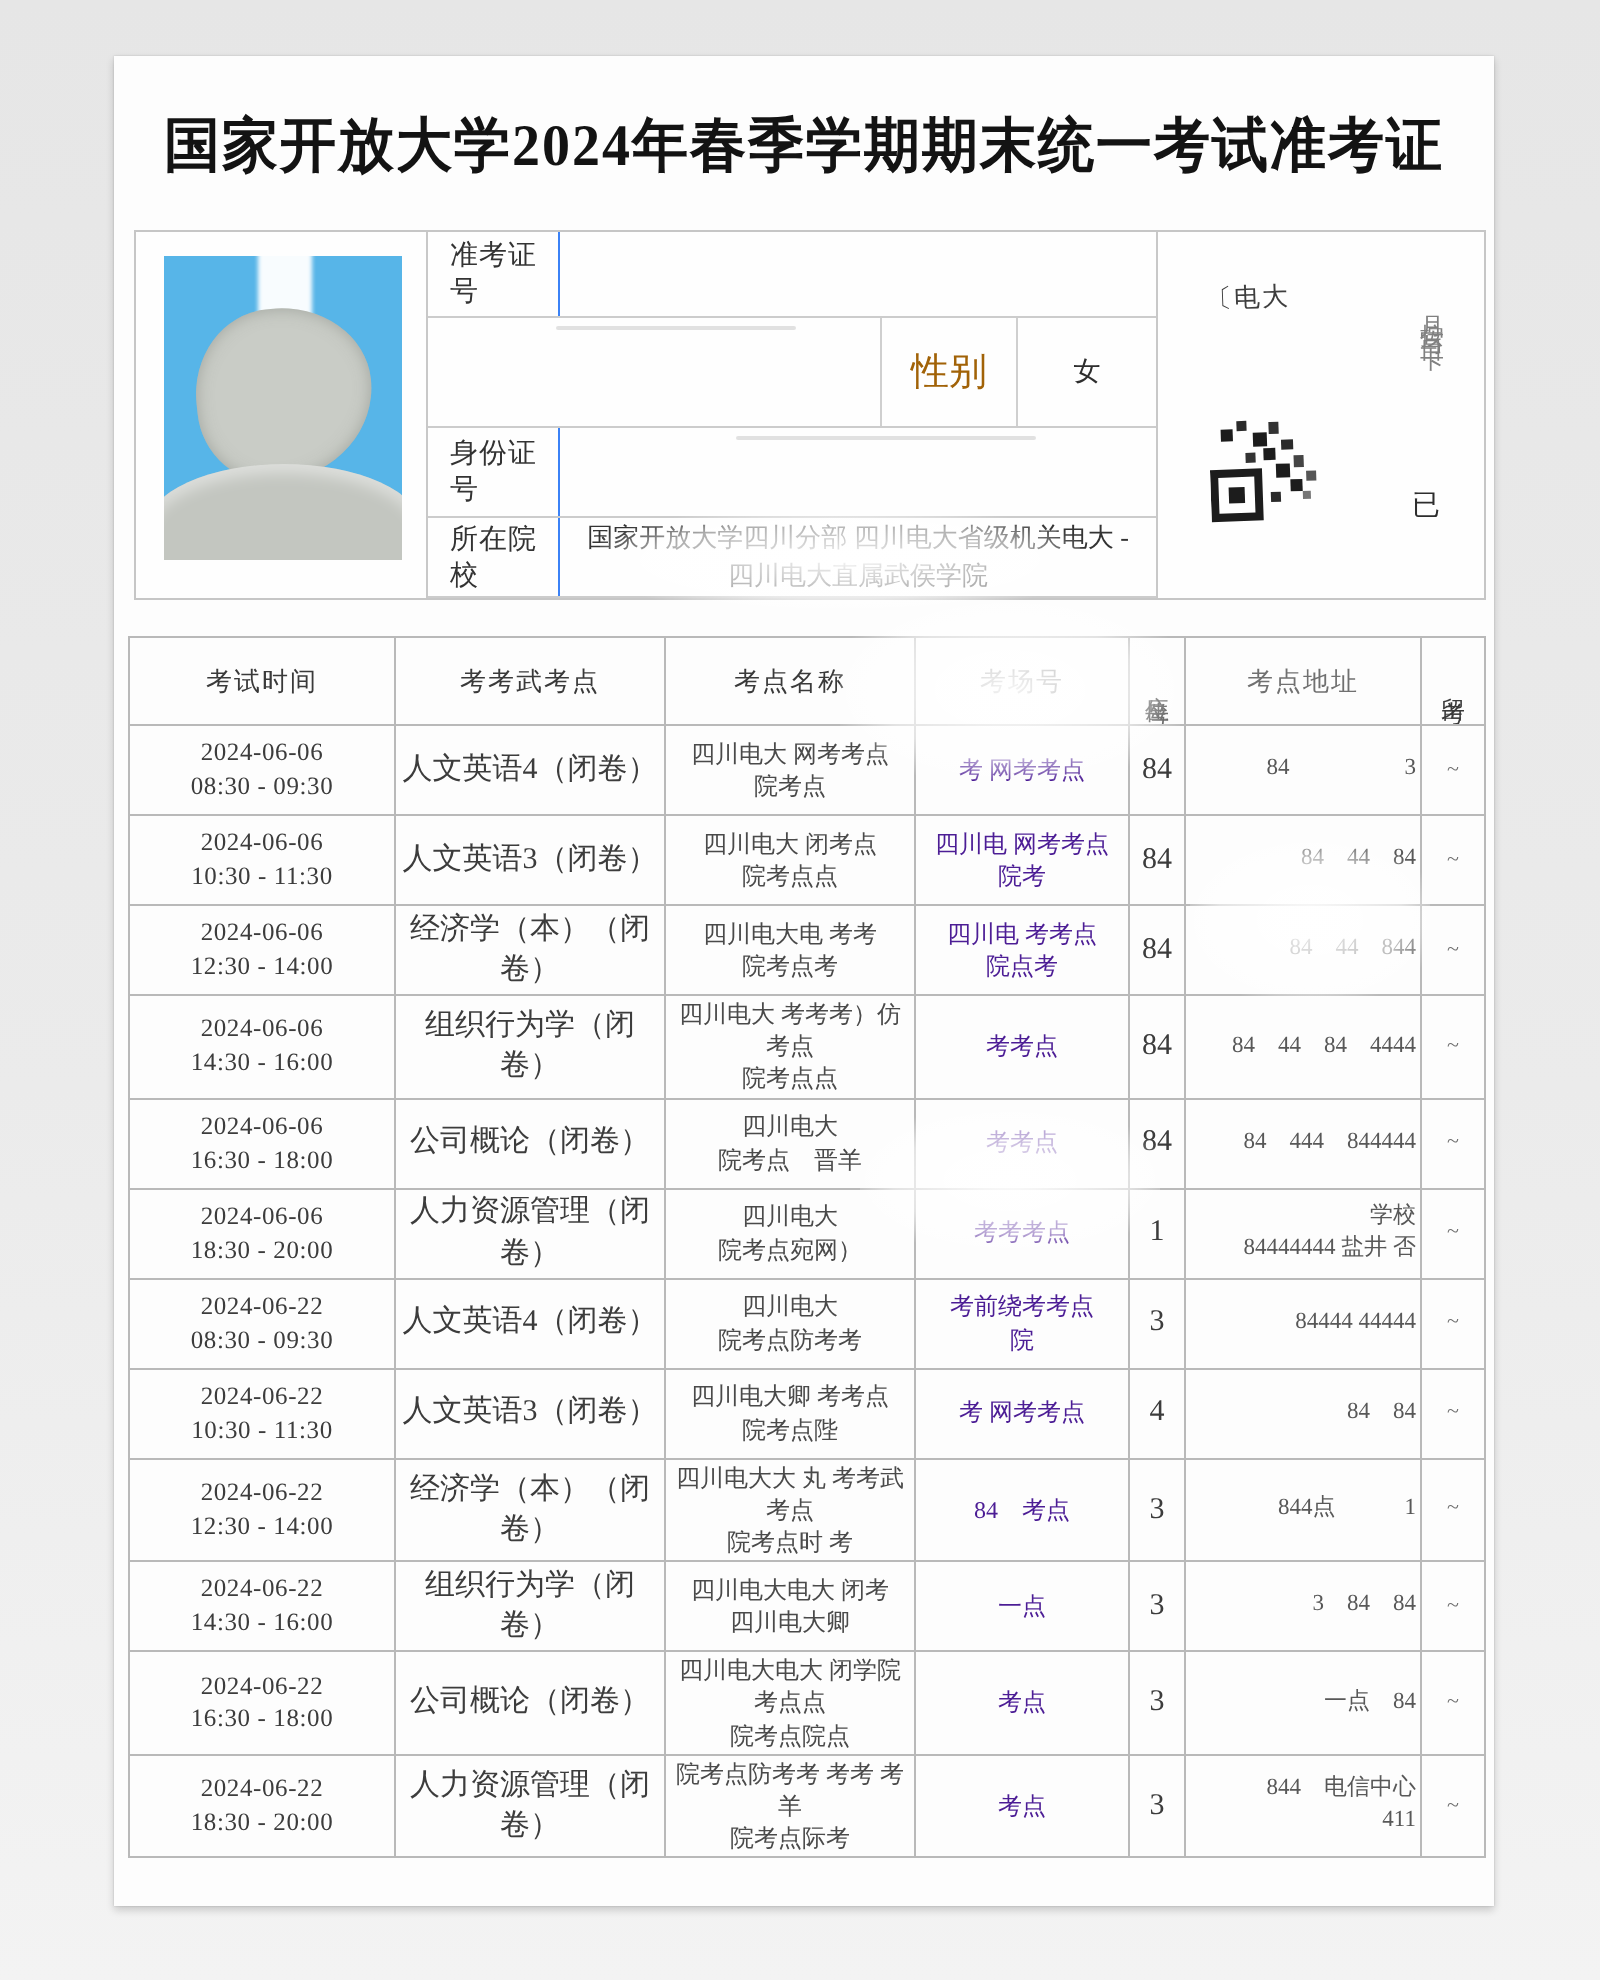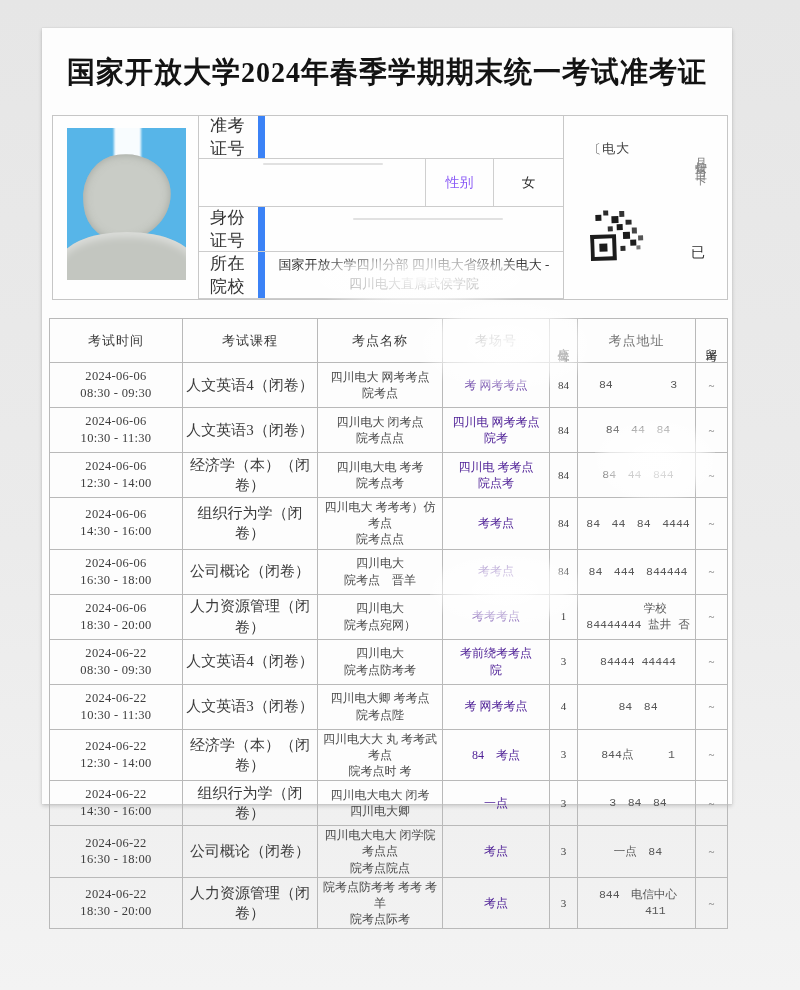--- a/index.html
+++ b/index.html
@@ -4,21 +4,21 @@
 <style>
   * { margin:0; padding:0; box-sizing:border-box; }
   html,body { width:800px; height:990px; }
   body {
     font-family: "Liberation Serif", "DejaVu Serif", serif;
     background: linear-gradient(180deg,#e6e6e6 0%, #ebebeb 55%, #f3f3f3 100%);
     position: relative; overflow: hidden;
     color:#3b3b3b;
   }
   .sheet {
-    position:absolute; left:42px; top:28px; width:690px; height:776px;
+    position:absolute; left:57px; top:28px; width:690px; height:925px;
     background:#fdfdfd;
     box-shadow:0 2px 4px rgba(0,0,0,.18), 0 0 1px rgba(0,0,0,.15);
   }
   .title {
     position:absolute; top:26px; left:0; width:100%;
     text-align:center; font-size:28px; font-weight:700; color:#131313;
     letter-spacing:1px; white-space:nowrap;
     transform:scaleY(1.05);
   }
   
@@ -41,26 +41,26 @@
     box-shadow:inset 0 4px 8px rgba(255,255,255,.5), inset 0 -4px 6px rgba(110,115,108,.4); }
   .fields {
     width:366px; flex:none; display:flex; flex-direction:column;
     border-left:1px solid #c8c8c8; border-right:1px solid #c8c8c8;
   }
   .frow { display:flex; border-bottom:1px solid #cccccc; }
   .frow:last-child { border-bottom:none; }
   .r1{height:43px;} .r2{height:55px;} .r3{height:45px;justify-content:flex-end;} .r4{flex:1;}
   .flabel {
     width:66px; flex:none; display:flex; align-items:center; padding-left:11px;
-    font-size:17px; color:#333; border-right:7px solid #3b82f6; letter-spacing:.5px;
+    font-size:14px; color:#333; border-right:1px solid #3b82f6; letter-spacing:.5px;
   }
   .fvalue { flex:1; display:flex; align-items:center; justify-content:center;
     font-size:13px; color:#333; text-align:center; white-space:pre-line; line-height:1.45; }
   .gcell-label { width:68px; flex:none; border-left:1px solid #cfcfcf;
-    display:flex; align-items:center; justify-content:center; font-size:14px; color:#8b5cf6; }
+    display:flex; align-items:center; justify-content:center; font-size:19px; color:#a16207; }
   .gcell-value { width:70px; flex:none; border-left:1px solid #cfcfcf;
     display:flex; align-items:center; justify-content:center; font-size:13.5px; color:#2e2e2e; }
   .side-panel { flex:1; position:relative; }
   .frag-top { position:absolute; left:24px; top:24px; font-size:13px; color:#3e3e3e;
     transform:rotate(-2deg); letter-spacing:1px; }
   .frag-vert { position:absolute; right:18px; top:32px; height:135px;
     writing-mode:vertical-rl; text-orientation:upright; font-size:12px;
     color:#6b6b6b; opacity:.85; letter-spacing:4px; filter:blur(.3px); }
   .qr { position:absolute; left:26px; top:92px; transform:rotate(-2deg); }
   .frag-seal { position:absolute; right:22px; top:128px; font-size:14px; color:#2d2d2d; }
@@ -79,22 +79,22 @@
   }
   .exam-table thead th { height:44px; font-weight:400; font-size:13px; color:#3a3a3a; letter-spacing:1px; }
   .exam-table tbody td { height:45px; }
   .vert { writing-mode:vertical-rl; text-orientation:upright; letter-spacing:2px;
     margin:0 auto; line-height:1; font-size:12px; }
   th.h-addr { opacity:.72; filter:blur(.25px); }
   td.c-time { font-size:12.5px; letter-spacing:.3px;text-align:center; }
   td.c-course { font-size:15px; }
   td.c-site { font-size:12px; color:#4a4a4a; }
   td.c-room { font-size:12px; color:#4c1d95; }
-  td.c-seat { font-size:11px; }
-  td.c-addr { font-size:11.5px; color:#585858; text-align:center; padding-left:5px;font-family:Liberation Mono, monospace; }
+  td.c-seat { font-size:15px; }
+  td.c-addr { font-size:11.5px; color:#585858; text-align:right; padding-left:5px; }
   td.c-note { font-size:11px; color:#6e6e6e; }
   
   .smudge { position:absolute; pointer-events:none;
     background:radial-gradient(ellipse at center, rgba(255,255,255,.95) 0%, rgba(255,255,255,.6) 55%, rgba(255,255,255,0) 78%); }
   .m1 { left:420px; top:300px; width:170px; height:90px; }
   .m2 { left:595px; top:420px; width:120px; height:80px; }
   .m3 { left:430px; top:555px; width:150px; height:70px; }
   .m4 { left:300px; top:255px; width:240px; height:50px; }
 </style>
 </head>
@@ -166,21 +166,21 @@
         <col style="width:135px">
         <col style="width:125px">
       <col style="width:107px">
         <col style="width:28px">
         <col style="width:118px">
         <col style="width:32px">
     </colgroup>
     <thead>
       <tr>
         <th><div>考试时间</div></th>
-        <th><div>考试课程</div></th>
+        <th><div>考考武考点</div></th>
         <th><div>考点名称</div></th>
         <th><div>考场号</div></th>
         <th><div class="vert">座位号</div></th>
         <th class="h-addr"><div>考点地址</div></th>
         <th><div class="vert">留考</div></th>
       </tr>
     </thead>
     <tbody id="rows">
   <tr>
     <td class="c-time">2024-06-06

